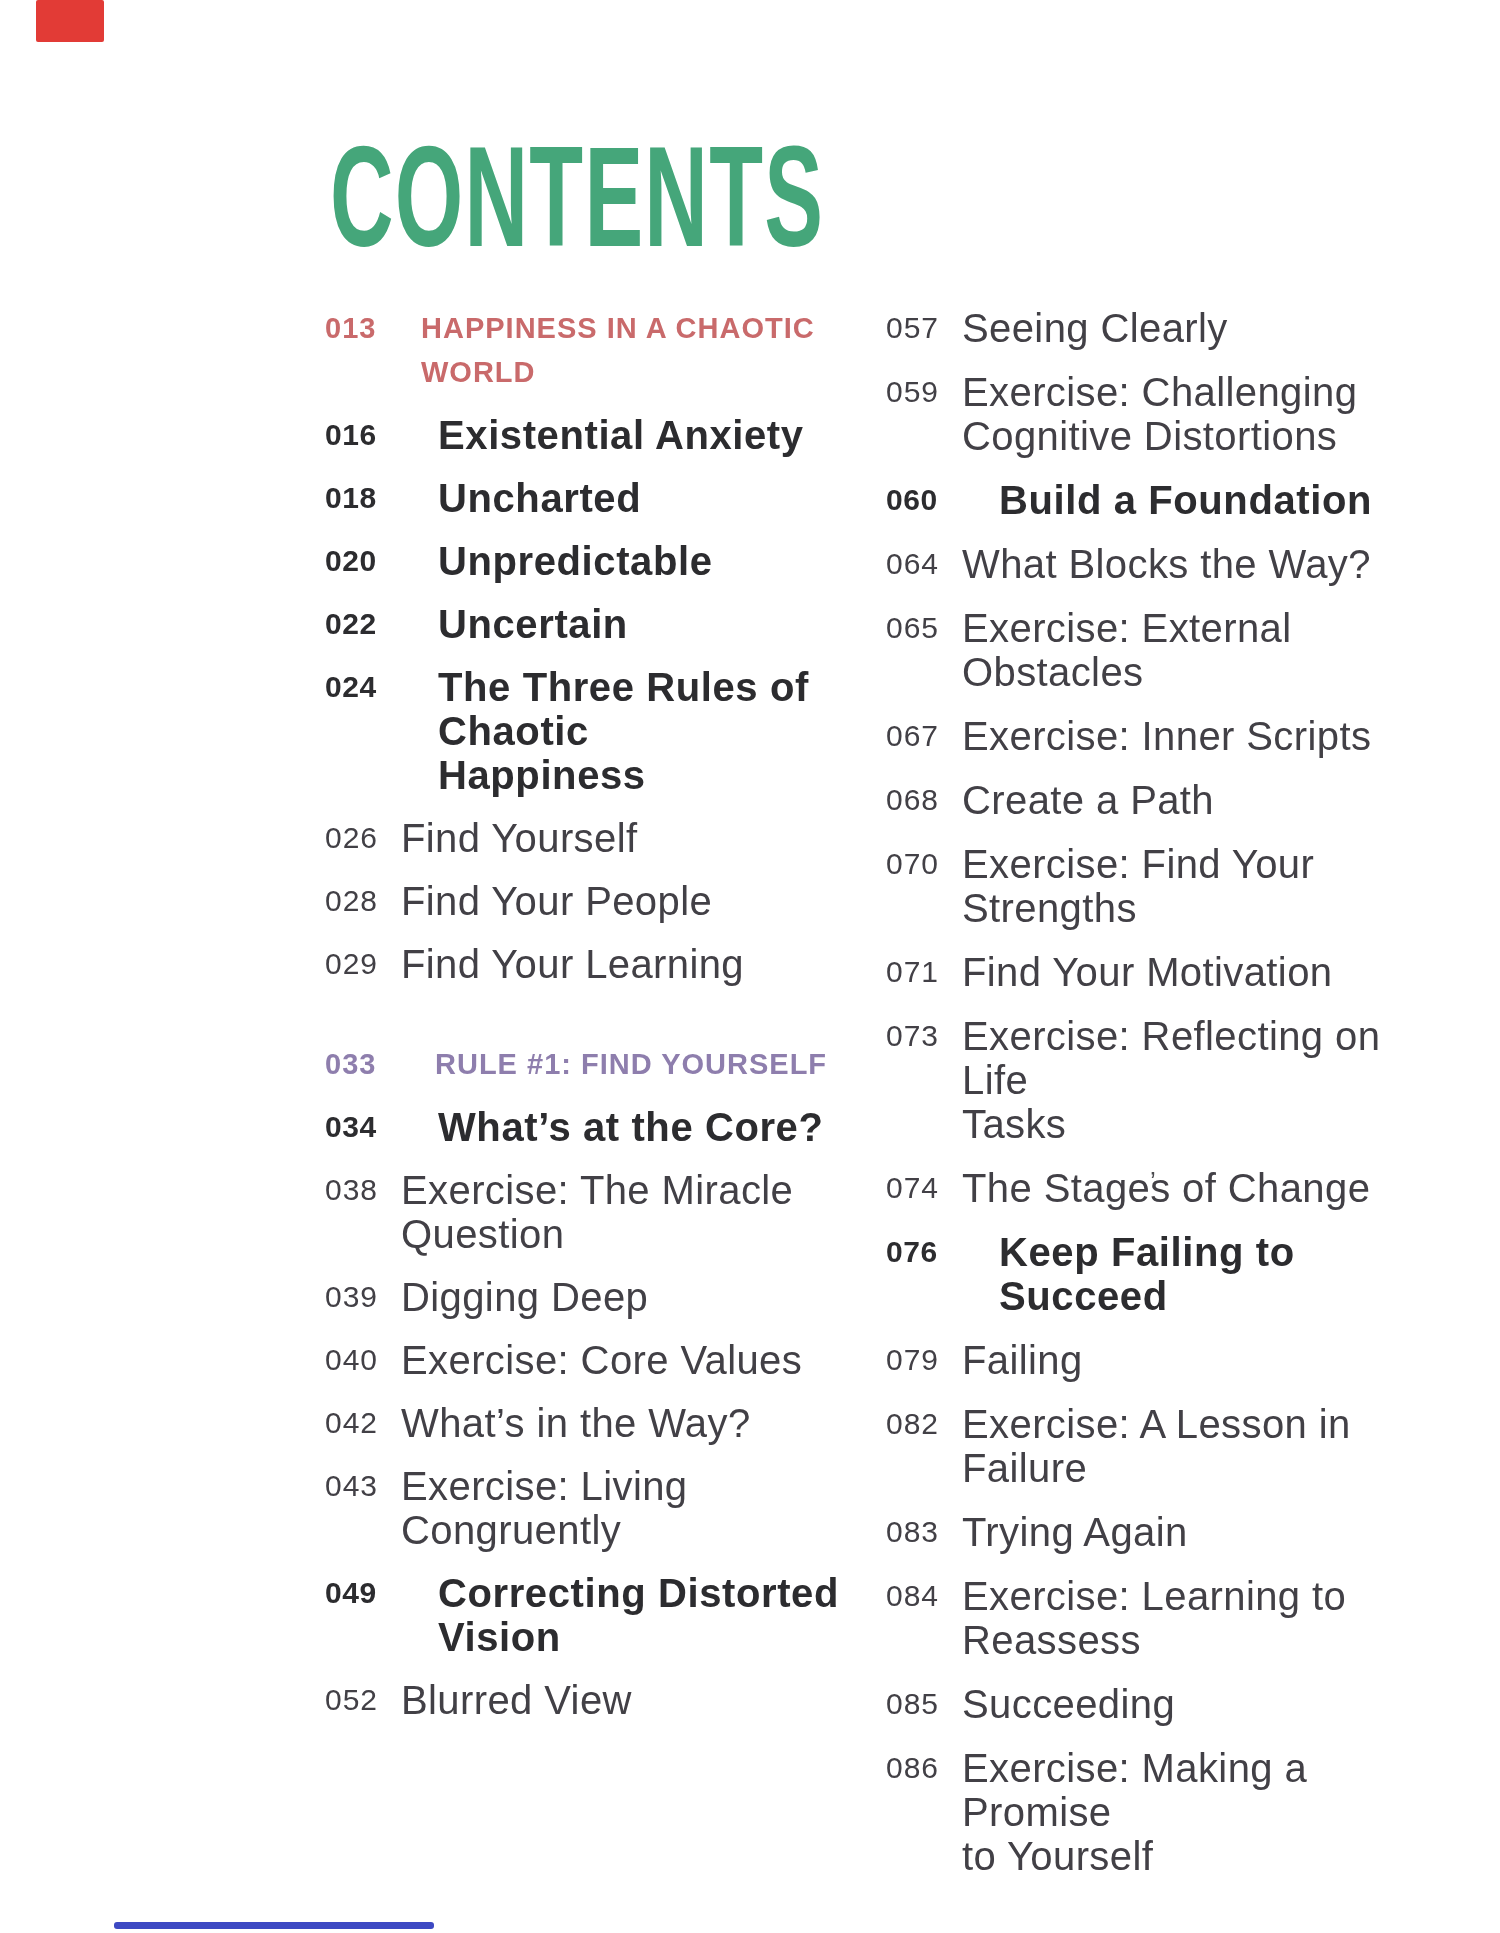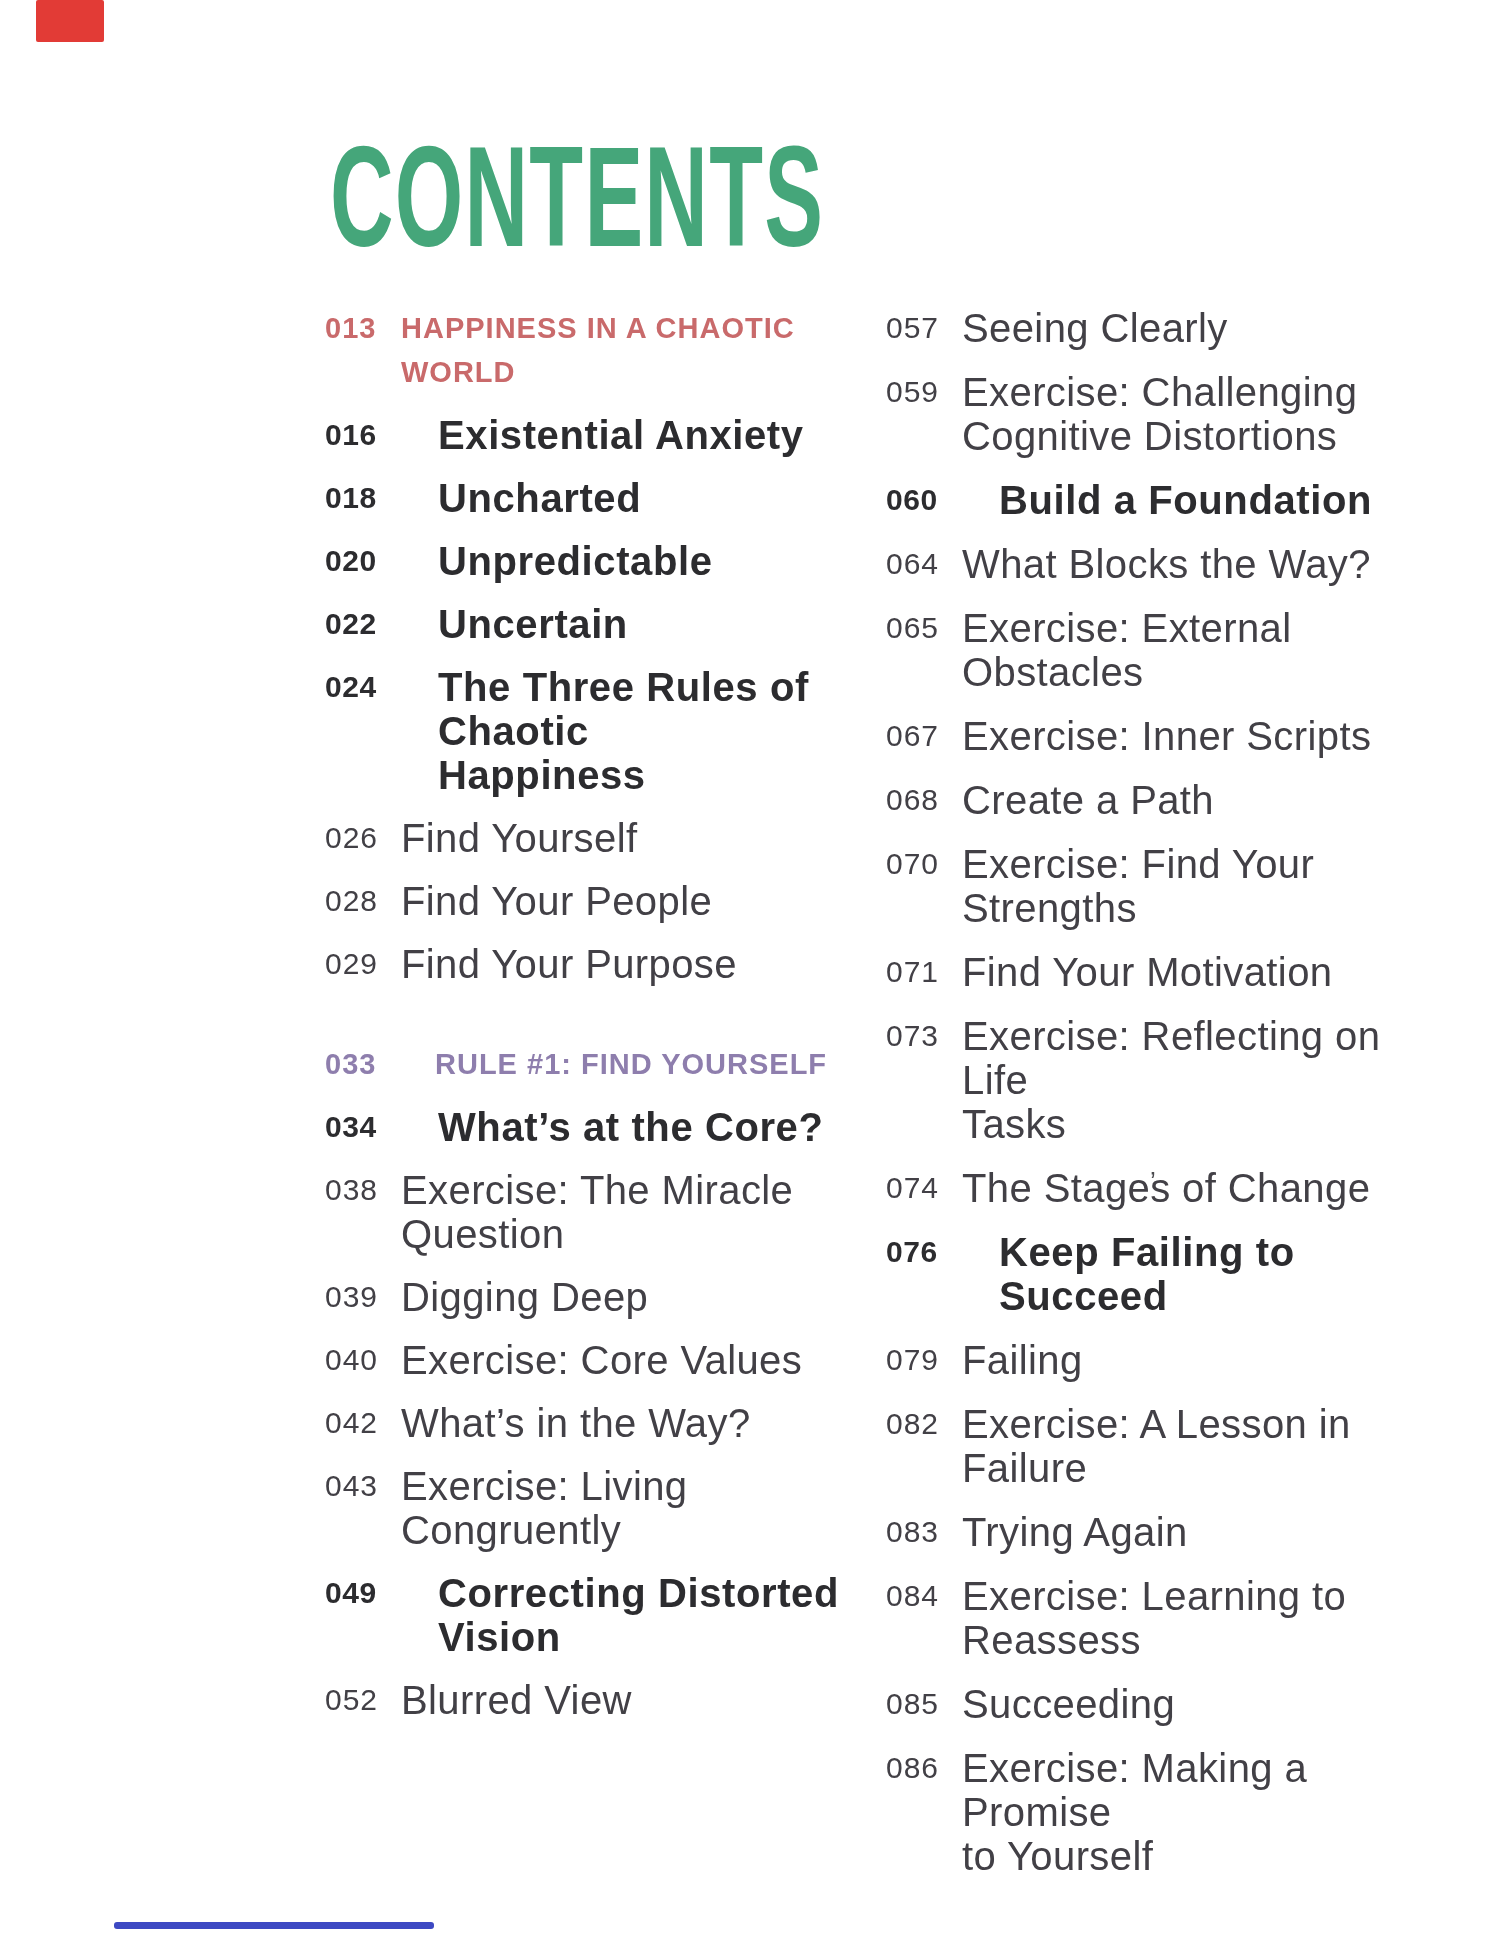--- a/index.html
+++ b/index.html
@@ -36,21 +36,21 @@
 <body>
 
 <div class="page">
   <div class="corner-mark" style="background: rgb(226, 59, 54);"></div>
   <div class="bottom-line" style="background: rgb(61, 73, 195);"></div>
   <span class="stray-mark">’</span>
 
   <h1 class="contents-title" style="color: rgb(69, 166, 122);">CONTENTS</h1>
 
   <div class="col col-left">
-      <div class="row section" style="color: rgb(201, 106, 107);">
+      <div class="row section" style="color: rgb(201, 106, 107); gap: 20px;">
         <span class="num">013</span>
         <span class="title">HAPPINESS IN A CHAOTIC
 WORLD</span>
       </div>
       <div class="row bold">
         <span class="num">016</span>
         <span class="title">Existential Anxiety</span>
       </div>
       <div class="row bold">
         <span class="num">018</span>
@@ -72,21 +72,21 @@
       <div class="row regular">
         <span class="num">026</span>
         <span class="title">Find Yourself</span>
       </div>
       <div class="row regular">
         <span class="num">028</span>
         <span class="title">Find Your People</span>
       </div>
       <div class="row regular">
         <span class="num">029</span>
-        <span class="title">Find Your Purpose</span>
+        <span class="title">Find Your Learning</span>
       </div>
       <div class="row section gap" style="color: rgb(142, 126, 173);">
         <span class="num">033</span>
         <span class="title">RULE #1: FIND YOURSELF</span>
       </div>
       <div class="row bold">
         <span class="num">034</span>
         <span class="title">What’s at the Core?</span>
       </div>
       <div class="row regular">

